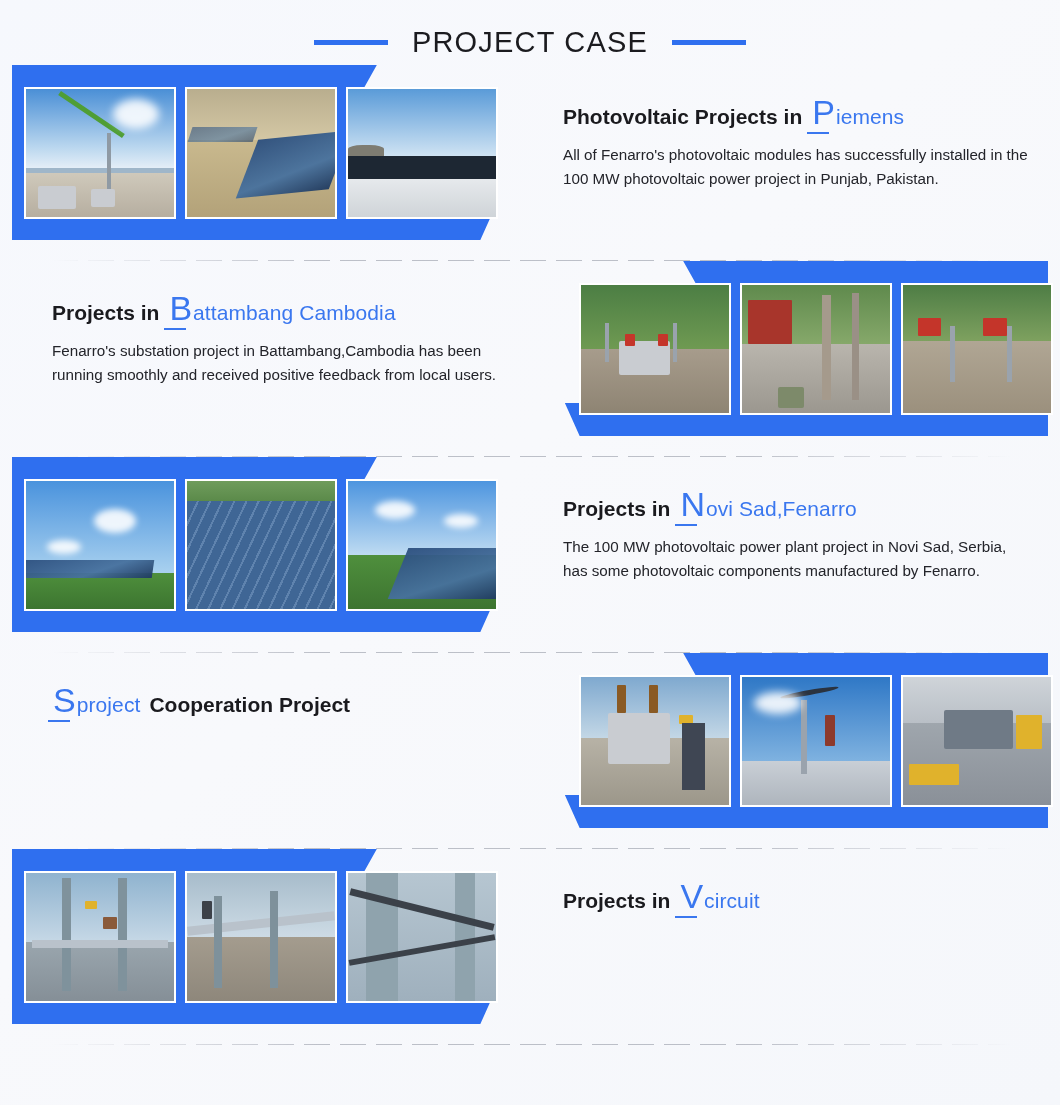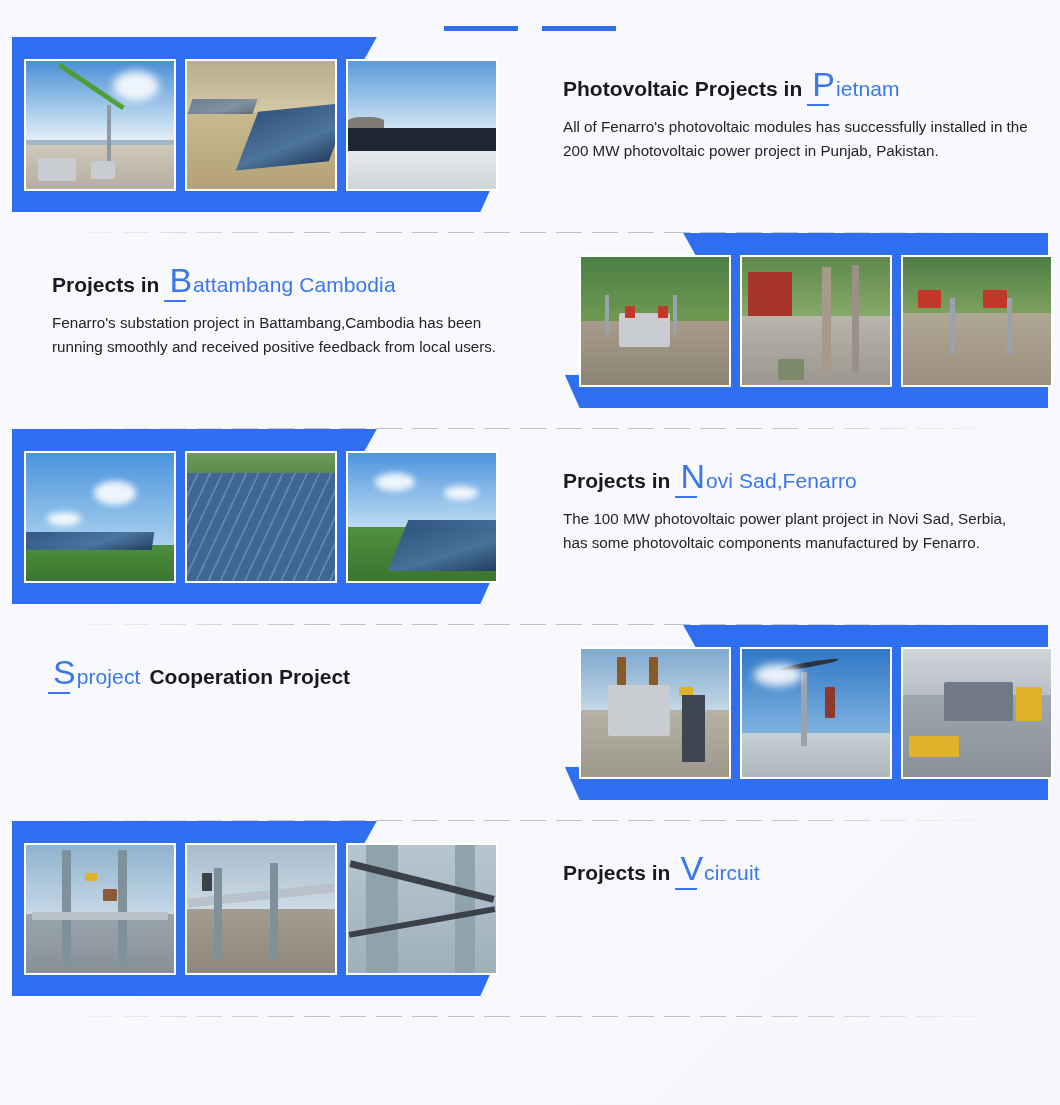--- a/index.html
+++ b/index.html
@@ -222,20 +222,21 @@
     line-height: 1.55;
     color: #23242a;
     max-width: 470px;
   }
 </style>
 </head>
 <body>
 
 <div class="page-header">
   <span class="rule"></span>
+  <h1 class="page-title">PROJECT CASE</h1>
   <span class="rule"></span>
 </div>
 
 <div class="sections" id="sections">
     <div class="case-row media-left">
       <div class="media-frame">
         <div class="frame-bg"></div>
         <div class="thumbs">
           <div class="thumb" title="crane lifting equipment at solar construction site">
             <div class="sky" style="background:linear-gradient(180deg,#4a8fd6,#bcd8ef 75%,#e4eef7)"></div>
@@ -256,23 +257,23 @@
             <div class="sky" style="height:52%;background:linear-gradient(180deg,#5a9bd8,#cfe3f3)"></div>
         <div class="ground" style="height:48%;background:linear-gradient(180deg,#1d2733 0 38%,#e6e9ec 38%,#cfd4d8)"></div>
         <div class="veg" style="left:0;top:44%;width:24%;height:8%;background:#7e7c72;border-radius:40% 40% 0 0"></div>
           </div>
         </div>
       </div>
       <div class="case-text">
         <div class="case-heading">
           <span class="lead">Photovoltaic Projects in</span>
           <span class="bigletter">P</span>
-          <span class="rest">ietnam</span>
-        </div>
-        <p class="case-body">All of Fenarro's photovoltaic modules has successfully installed in the 200 MW photovoltaic power project in Punjab, Pakistan.</p>
+          <span class="rest">iemens</span>
+        </div>
+        <p class="case-body">All of Fenarro's photovoltaic modules has successfully installed in the 100 MW photovoltaic power project in Punjab, Pakistan.</p>
       </div>
       <div class="row-divider"></div>
     </div>
     <div class="case-row media-right">
       <div class="media-frame">
         <div class="frame-bg"></div>
         <div class="thumbs">
           <div class="thumb" title="substation transformers in front of green hillside">
             <div class="sky" style="height:50%;background:linear-gradient(180deg,#4c7e44,#6f9a52)"></div>
         <div class="ground" style="height:50%;background:linear-gradient(180deg,#a79c8c,#8e8473)"></div>

